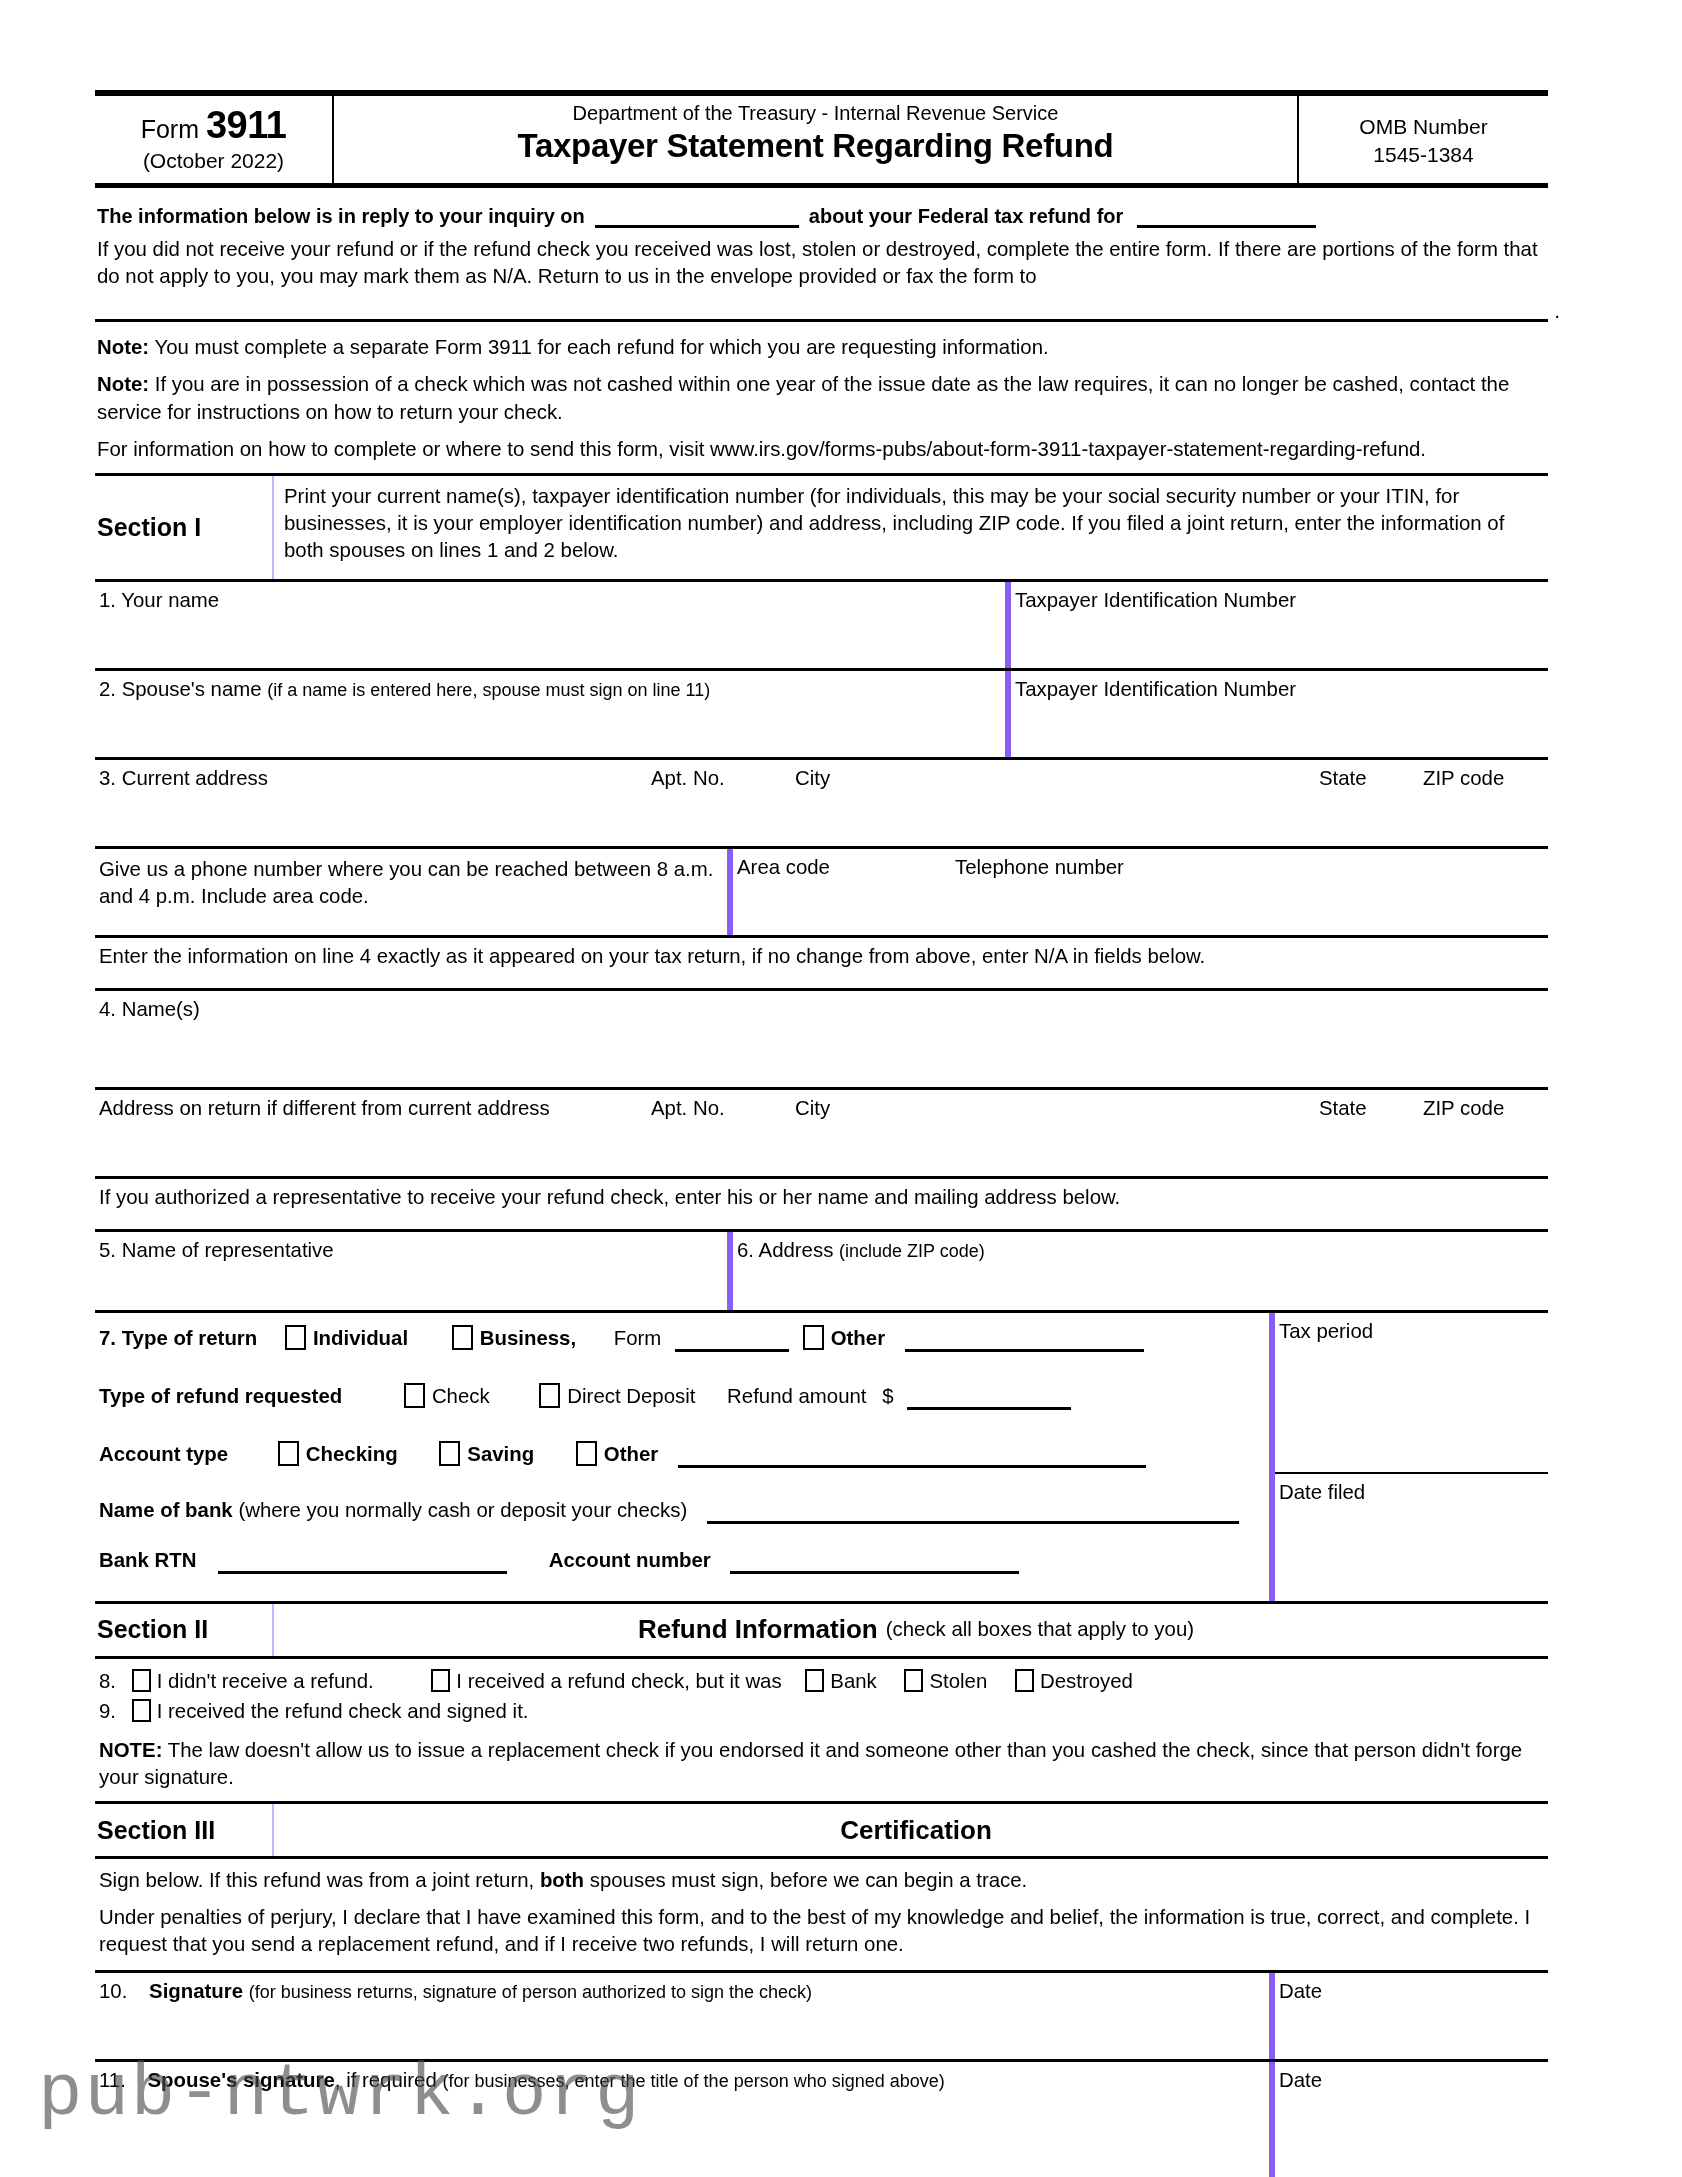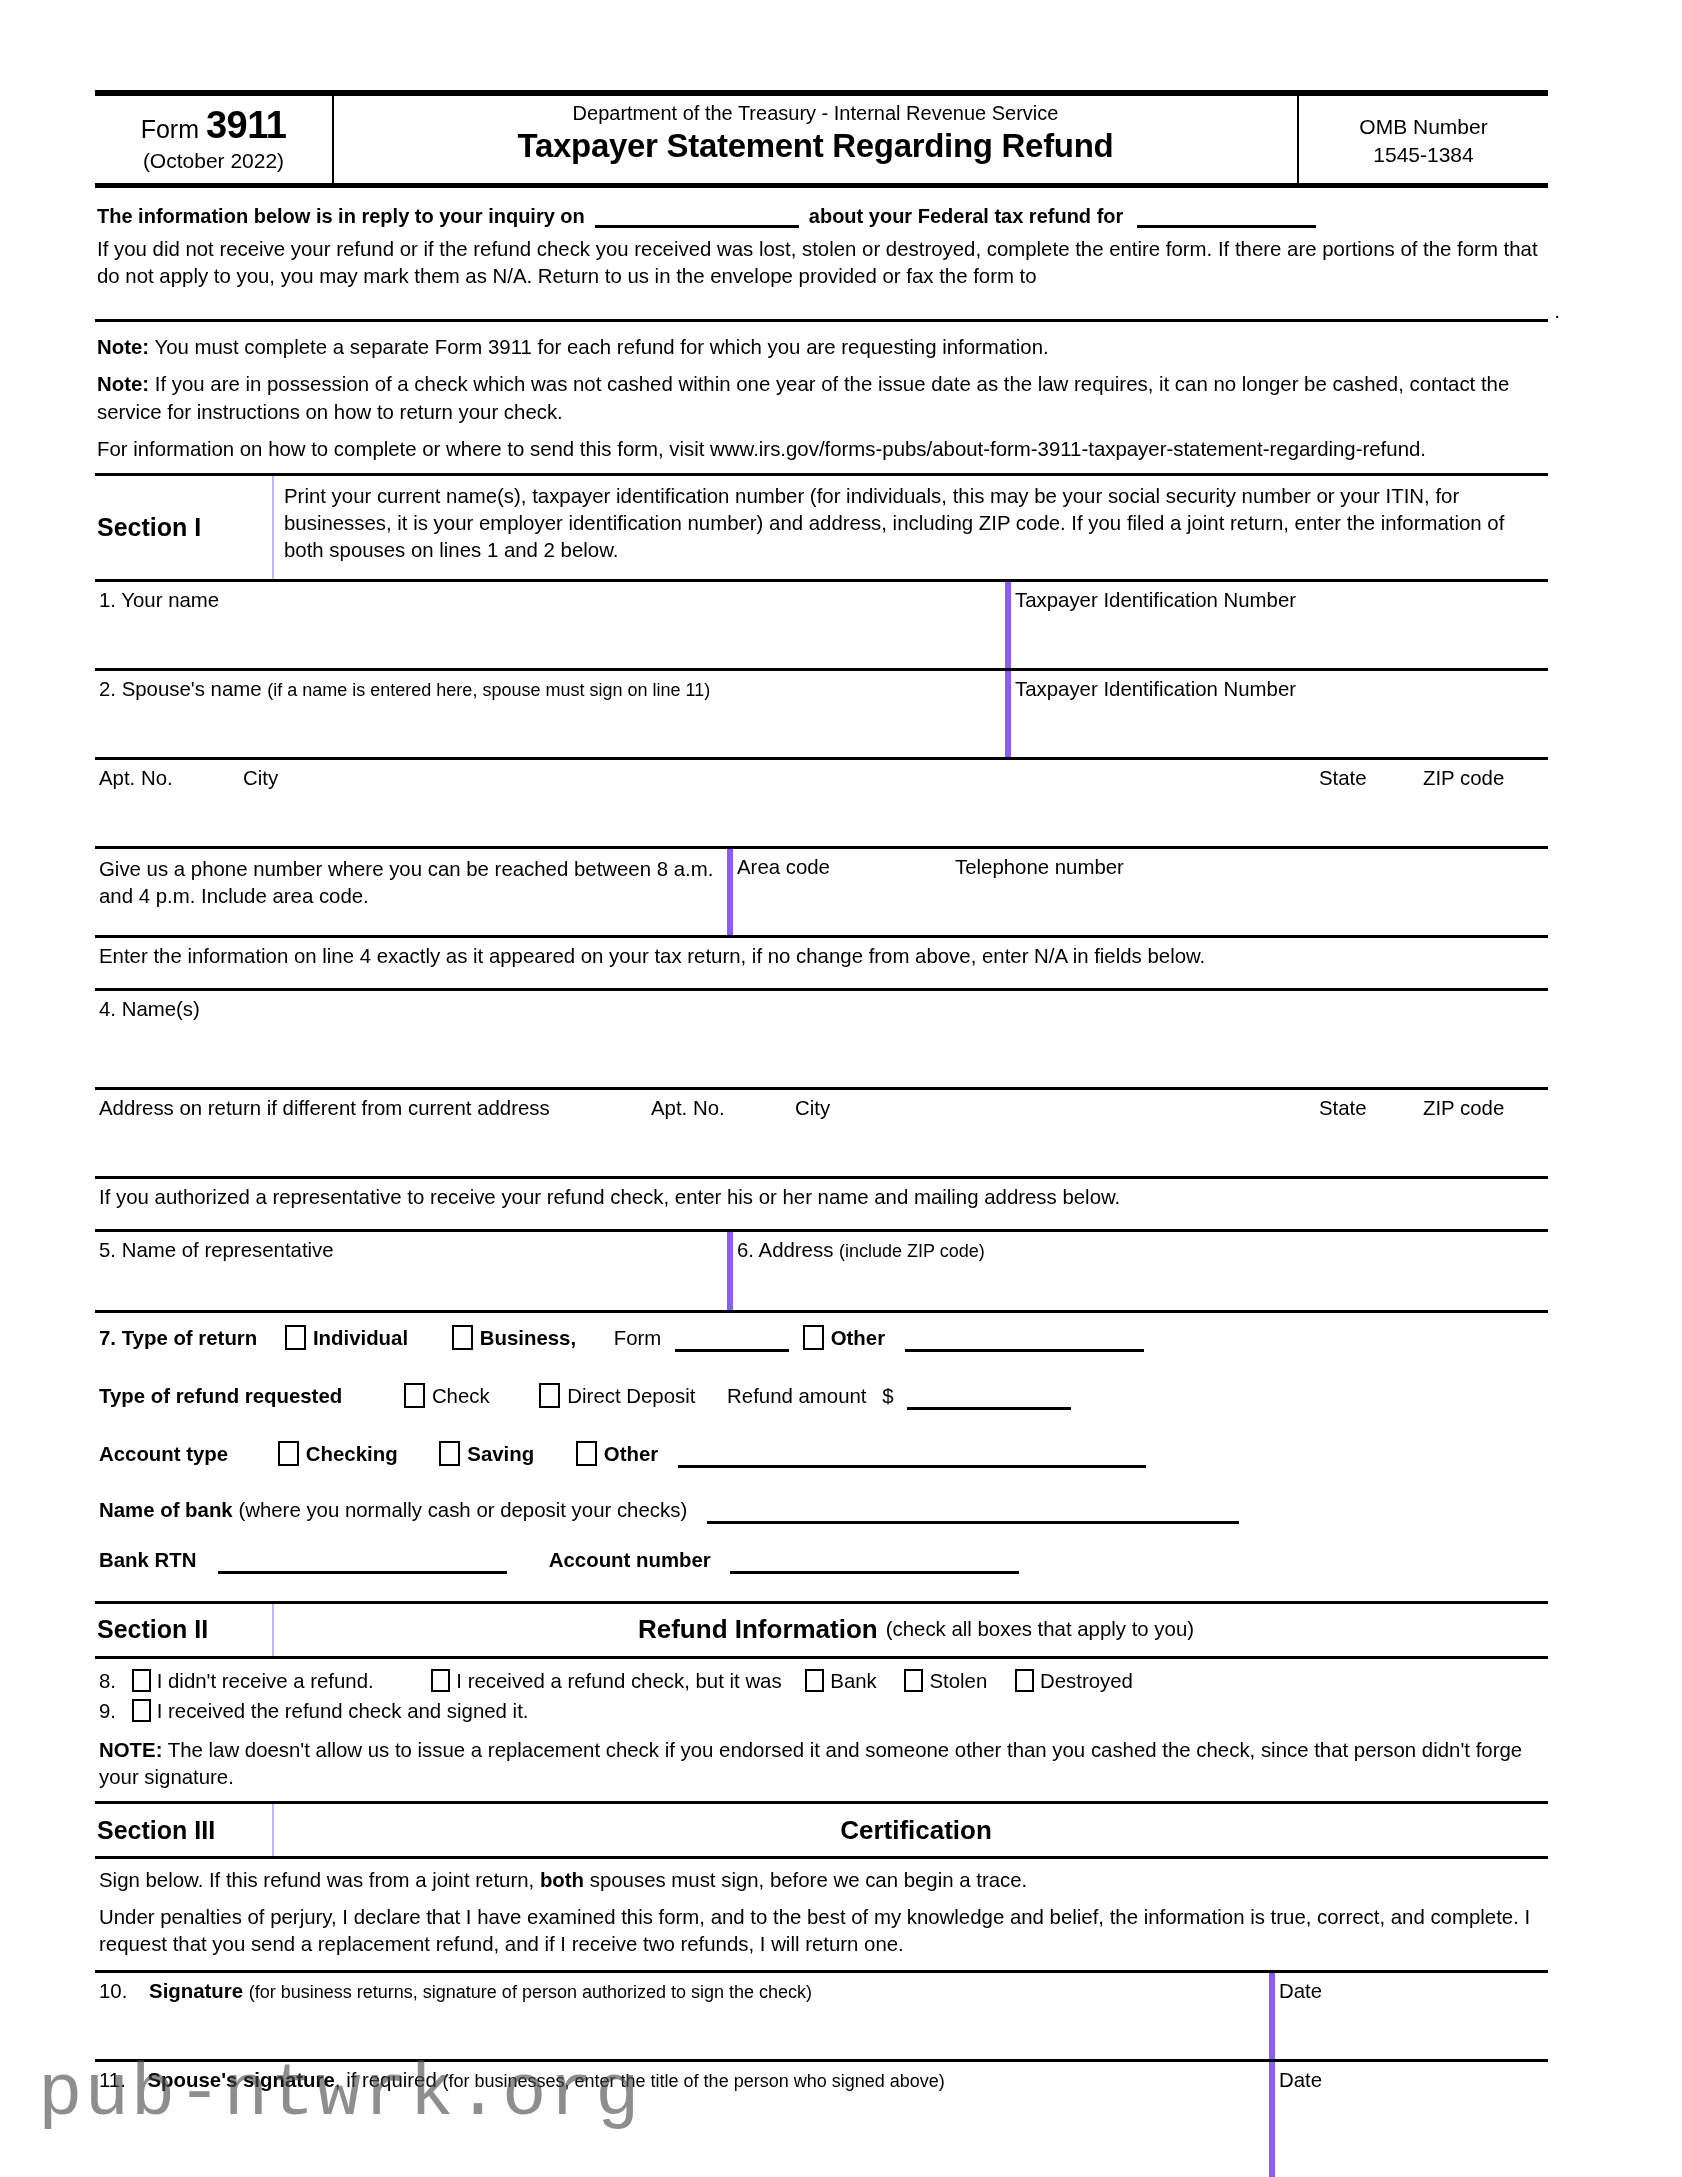--- a/index.html
+++ b/index.html
@@ -158,20 +158,23 @@
       <span>2. Spouse's name</span>
       <span class="lite">(if a name is entered here, spouse must sign on line 11)</span>
     </div>
     <div class="cell vline" style="flex:1;">
       <span>Taxpayer Identification Number</span>
     </div>
   </div>
   <div class="hr-med"></div>
 
   <div class="row h86">
+    <div class="cell" style="width:552px;">
+      <span>3. Current address</span>
+    </div>
     <div class="cell" style="width:144px;">
       <span>Apt. No.</span>
     </div>
     <div class="cell" style="flex:1;">
       <span>City</span>
     </div>
     <div class="cell" style="width:104px;">
       <span>State</span>
     </div>
     <div class="cell" style="width:129px;">
@@ -285,20 +288,29 @@
 
       <div style="height:54px;padding:2px 0 0 4px;font-size:20.4px;white-space:nowrap;">
         <b>Bank RTN</b>
         <span class="ul" style="width:289px;margin-left:16px;"></span>
         <span style="margin-left:36px;"></span>
         <b>Account number</b>
         <span class="ul" style="width:289px;margin-left:14px;"></span>
       </div>
     </div>
 
+    <div class="vline" style="flex:1;">
+      <div class="cell" style="height:159px;">
+        <span>Tax period</span>
+      </div>
+      <div class="hr-thin"></div>
+      <div class="cell" style="height:125px;">
+        <span>Date filed</span>
+      </div>
+    </div>
   </div>
   <div class="hr-med"></div>
 
   <div class="sec-bar" style="height:52px;">
     <div class="lbl">Section II</div>
     <div class="bdy ctr">
       <span>Refund Information</span>
       <span class="sub">(check all boxes that apply to you)</span>
     </div>
   </div>

